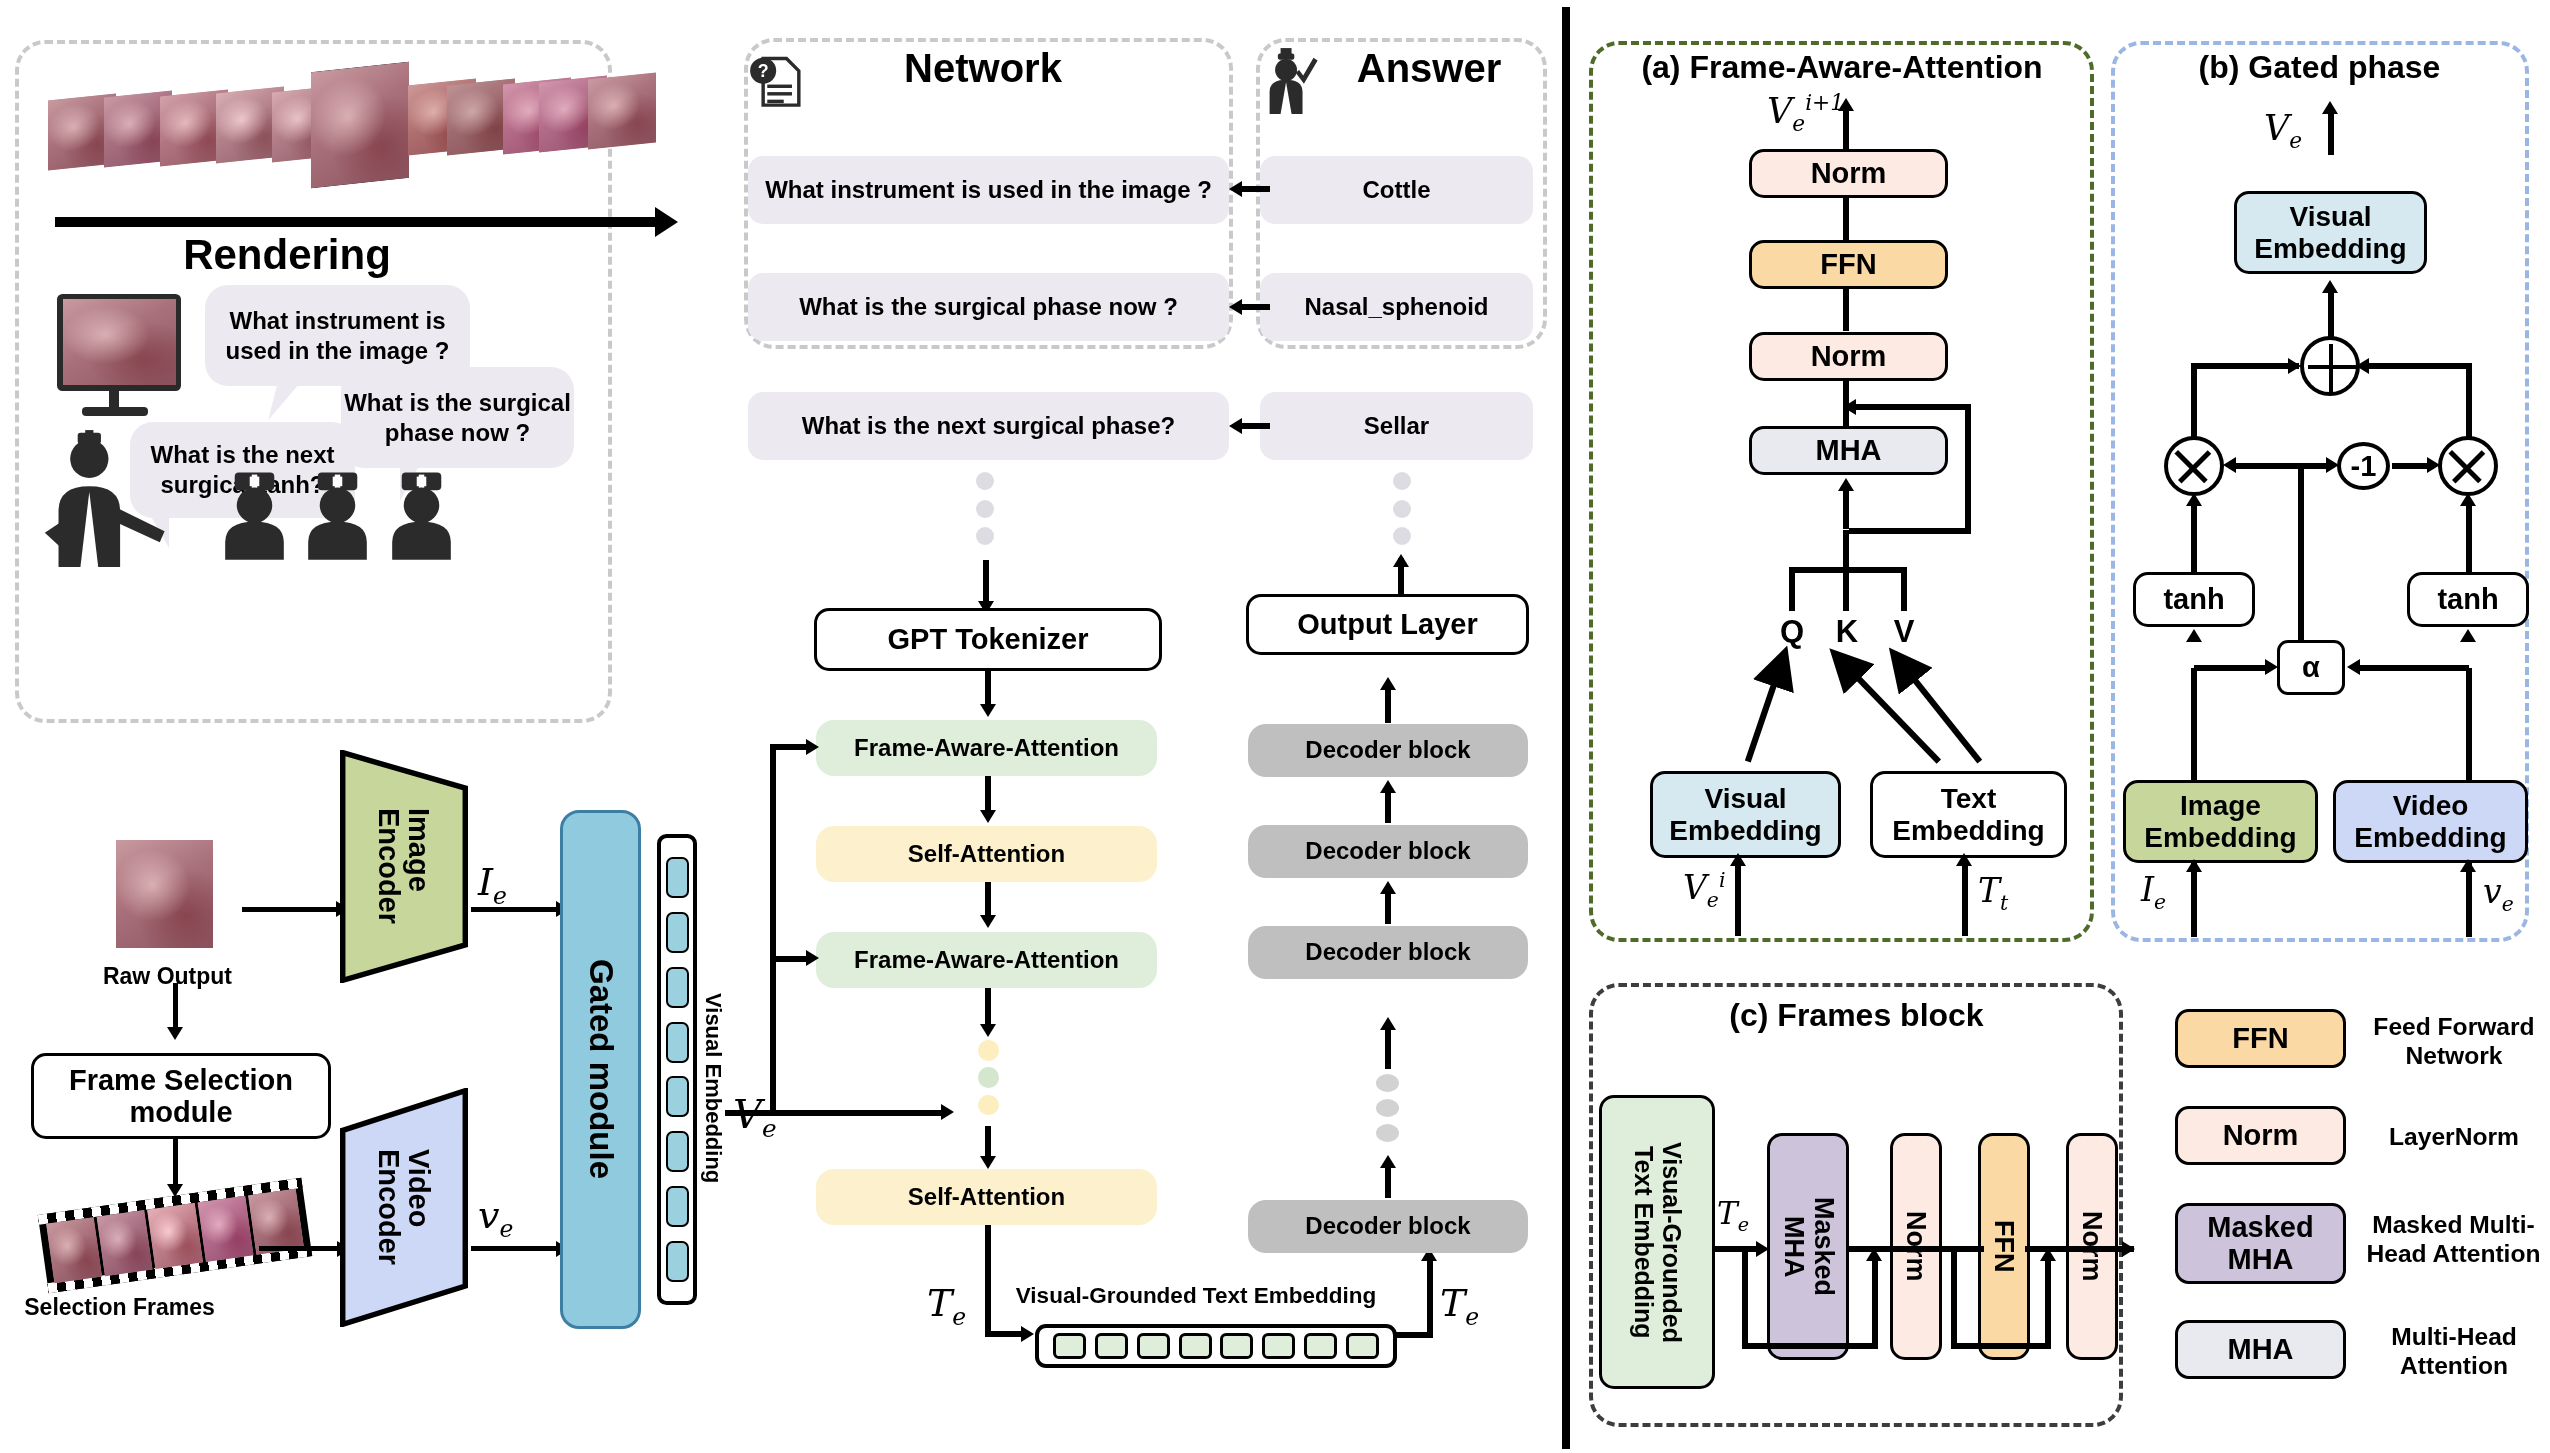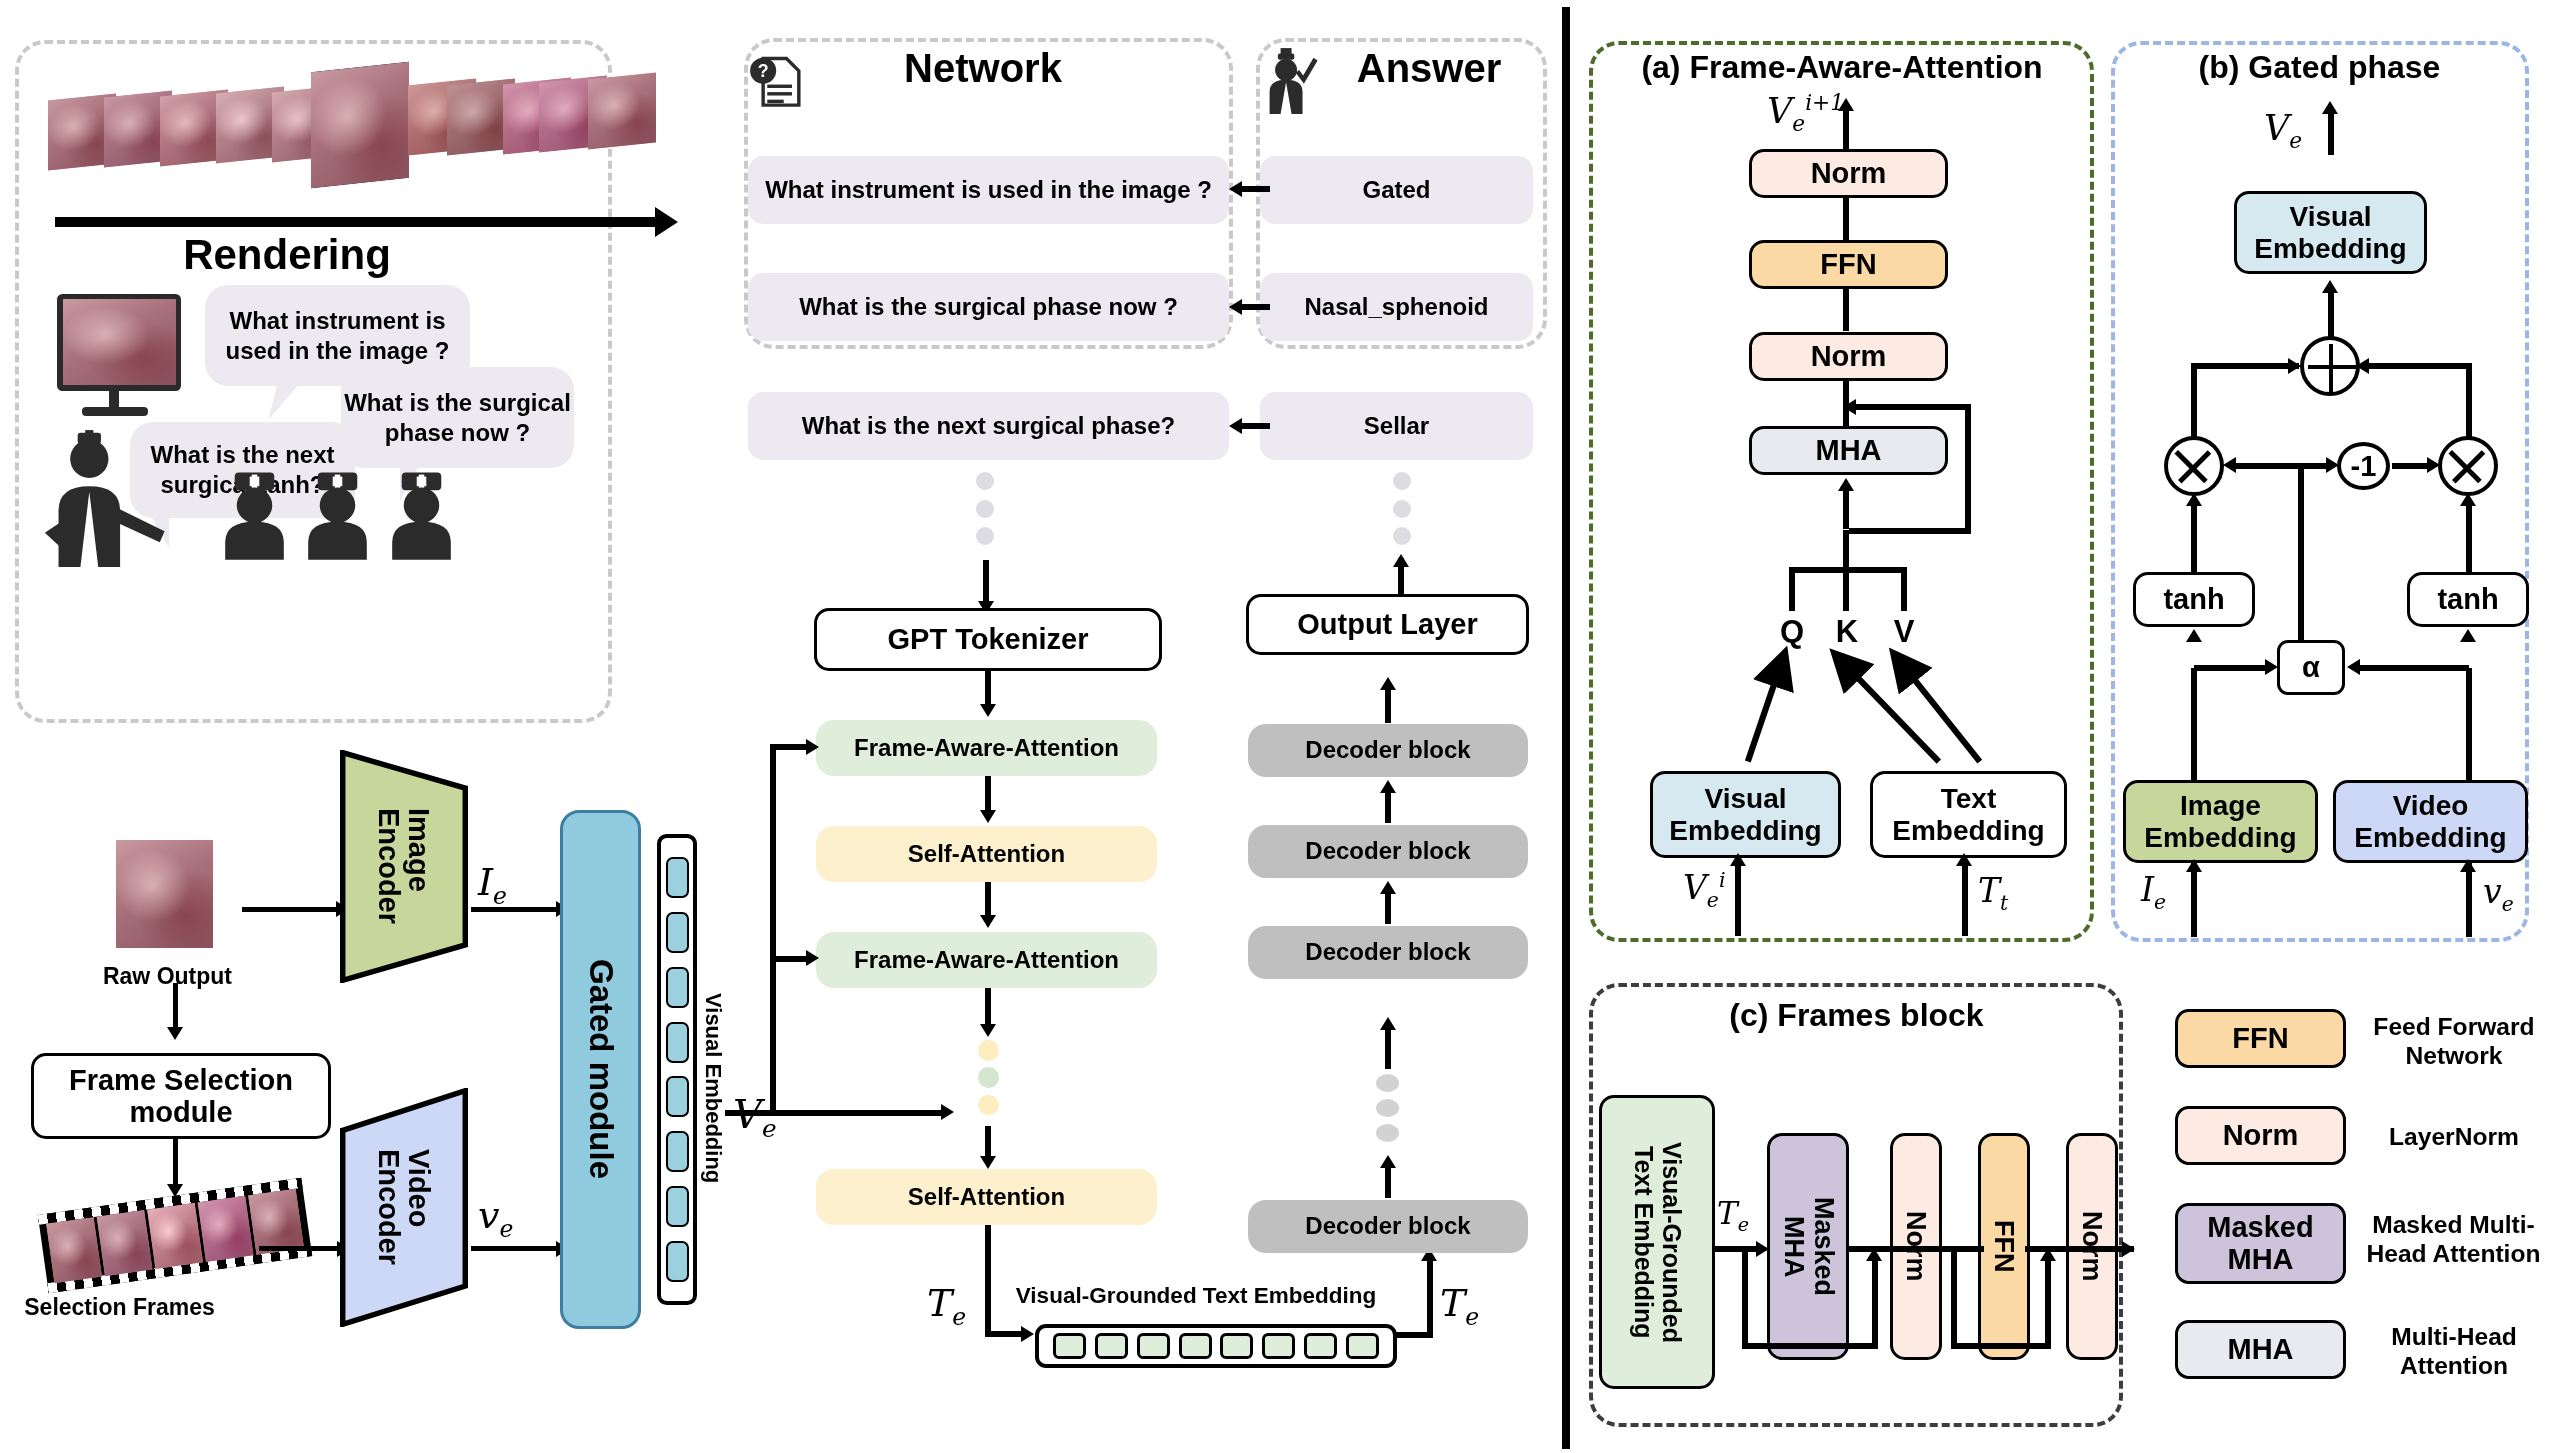--- a/index.html
+++ b/index.html
@@ -279,21 +279,21 @@
     <rect x="26" y="8" width="24" height="9" rx="3" fill="#2b2b2b"></rect>
     <circle cx="38" cy="32" r="16" fill="#2b2b2b"></circle>
     <path d="M14 96 L14 64 Q14 46 38 46 Q62 46 62 64 L62 96 Z" fill="#2b2b2b"></path>
     <path d="M38 50 L30 96 L46 96 Z" fill="#fff"></path>
     <path d="M52 36 L64 52 L84 18 L78 14 L63 40 L57 32 Z" fill="#2b2b2b"></path>
   </svg>
 </div>
 <div class="abs" style="left:1320px; top:46px; width:218px; text-align:center; font-size:40px; font-weight:bold;">Answer</div>
 
 <div class="qa" style="left:748px; top:156px; width:481px; height:68px; font-size:24px;">What instrument is used in the image ?</div>
-<div class="qa" style="left:1260px; top:156px; width:273px; height:68px; font-size:24px;">Gated</div>
+<div class="qa" style="left:1260px; top:156px; width:273px; height:68px; font-size:24px;">Cottle</div>
 <div class="ln" style="left:1236px; top:186px; width:34px; height:5.5px;"></div>
 <div class="ah ah-left-s" style="left:1229px; top:181px;"></div>
 
 <div class="qa" style="left:748px; top:273px; width:481px; height:68px; font-size:24px;">What is the surgical phase now ?</div>
 <div class="qa" style="left:1260px; top:273px; width:273px; height:68px; font-size:24px;">Nasal_sphenoid</div>
 <div class="ln" style="left:1236px; top:304px; width:34px; height:5.5px;"></div>
 <div class="ah ah-left-s" style="left:1229px; top:299px;"></div>
 
 <div class="qa" style="left:748px; top:392px; width:481px; height:68px; font-size:24px;">What is the next surgical phase?</div>
 <div class="qa" style="left:1260px; top:392px; width:273px; height:68px; font-size:24px;">Sellar</div>

